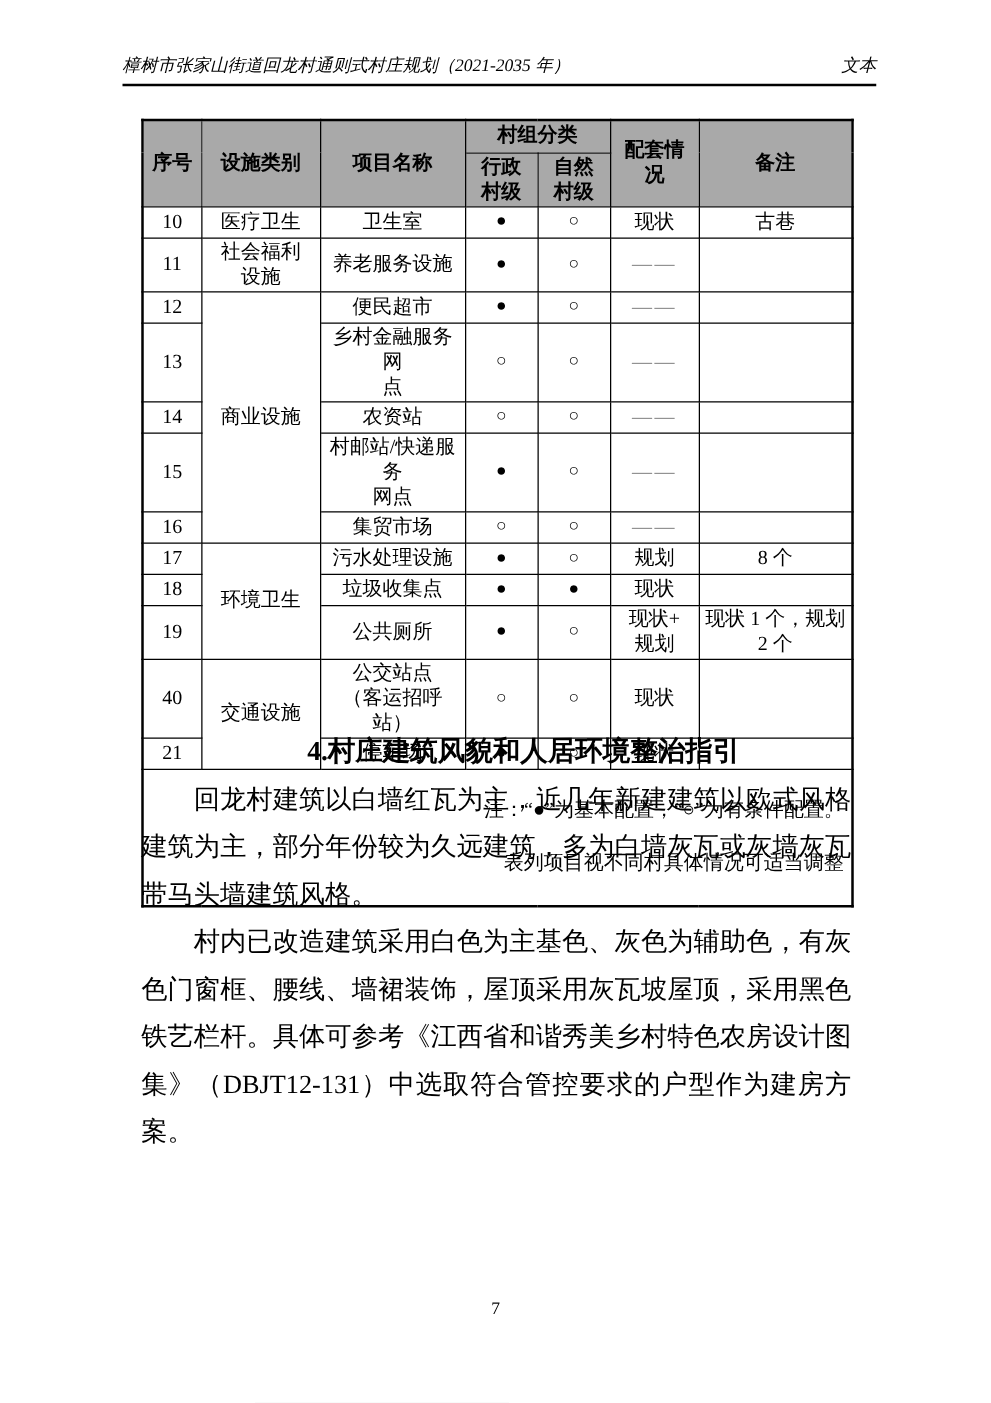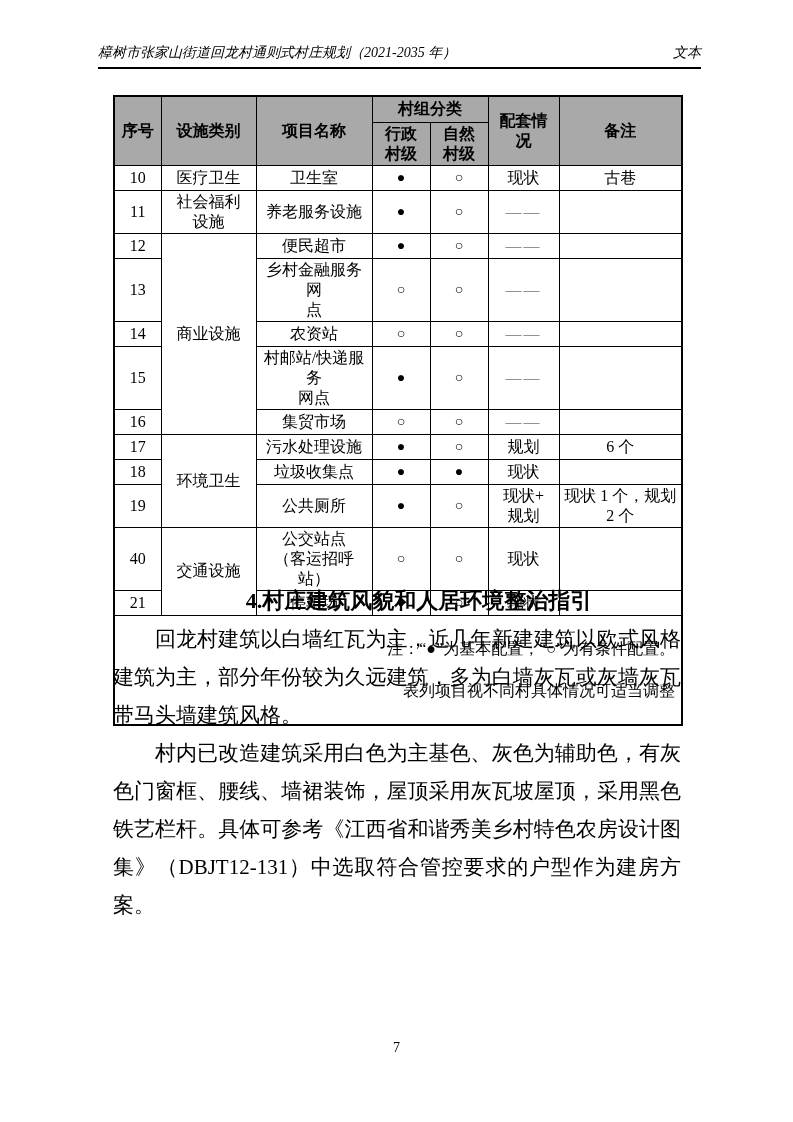--- a/index.html
+++ b/index.html
@@ -175,21 +175,21 @@
         <td></td>
       </tr>
 
       <tr class="r-single">
         <td>17</td>
         <td rowspan="3">环境卫生</td>
         <td>污水处理设施</td>
         <td class="sym">●</td>
         <td class="sym">○</td>
         <td>规划</td>
-        <td>6 个</td>
+        <td>8 个</td>
       </tr>
 
       <tr class="r-single">
         <td>18</td>
         <td>垃圾收集点</td>
         <td class="sym">●</td>
         <td class="sym">●</td>
         <td>现状</td>
         <td></td>
       </tr>

